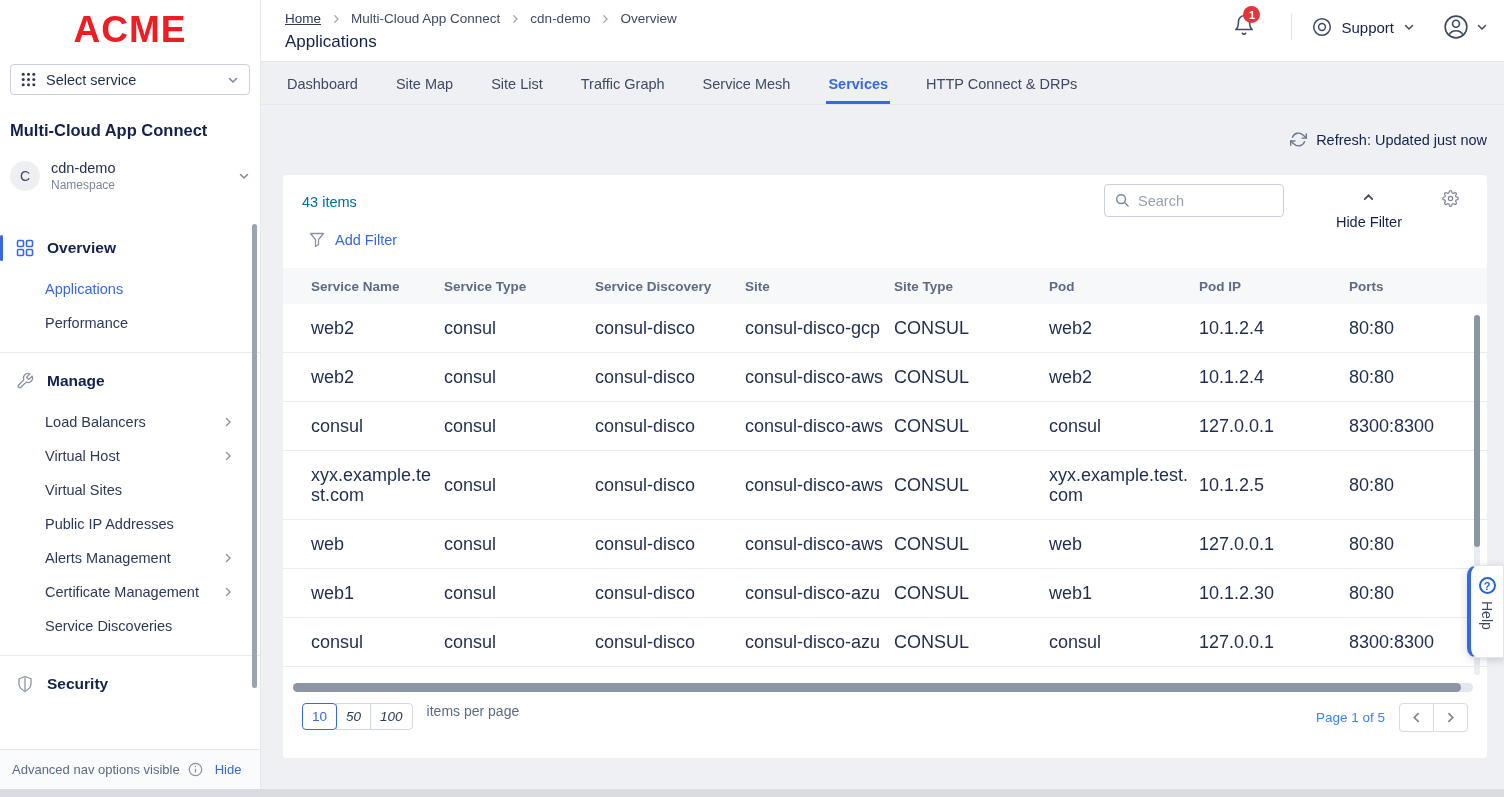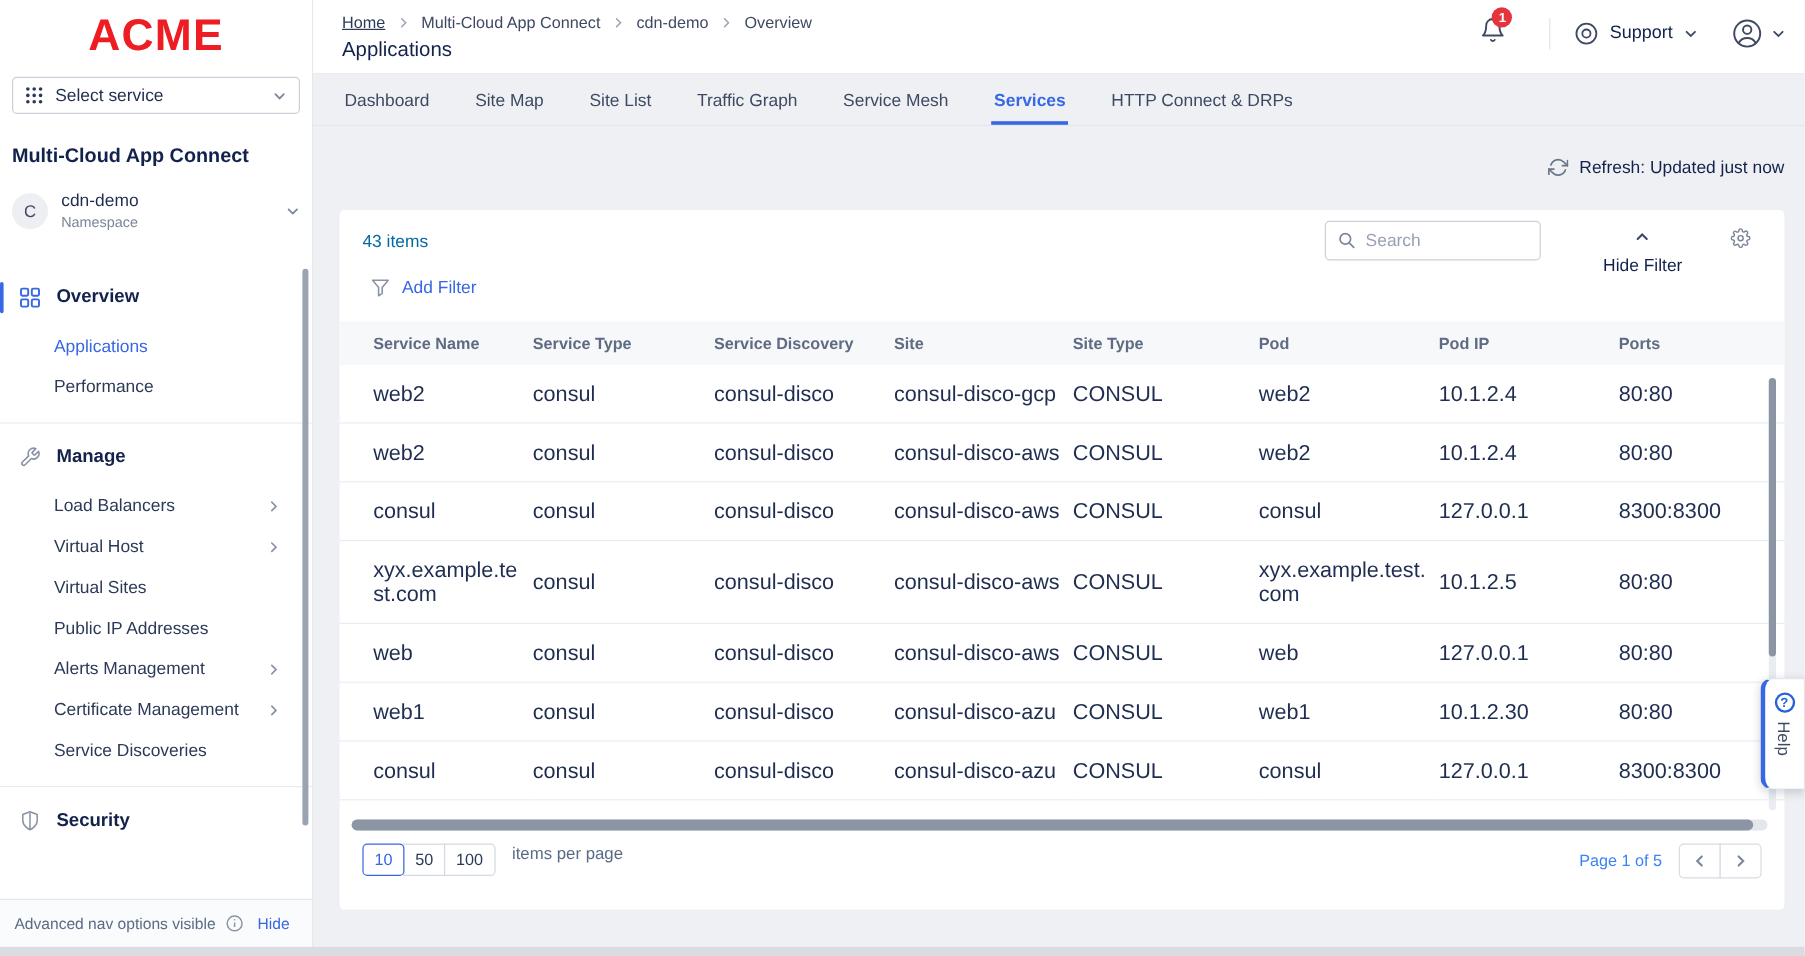--- a/index.html
+++ b/index.html
@@ -97,21 +97,21 @@
 
   .vscroll { position:absolute; right:7px; top:140px; width:6px; height:360px; background:#e9ecf0; border-radius:3px; }
   .vscroll-thumb { position:absolute; top:0; left:0; width:6px; height:232px; background:#8b95a4; border-radius:3px; }
   .hscroll { position:absolute; left:10px; top:508px; width:1180px; height:9px; background:#e3e6ea; border-radius:5px; }
   .hscroll-thumb { position:absolute; left:0; top:0; height:9px; width:1168px; background:#8b95a4; border-radius:5px; }
 
   .pagination { position:absolute; left:19px; right:19px; bottom:26px; display:flex; align-items:flex-start; }
   .size-group { display:flex; }
   .size-btn { min-width:33px; height:27px; border:1px solid #d3d9e1; background:#fff; font-size:13.5px; color:#2c3a58;
     display:flex; align-items:center; justify-content:center; cursor:pointer; padding:0 9px; font-family:inherit; }
-  .size-btn + .size-btn { margin-left:-1px; }
+  .size-btn + .size-btn { margin-left:-1px;font-style:italic; }
   .size-btn:first-child { border-radius:4px 0 0 4px; }
   .size-btn:last-child { border-radius:0 4px 4px 0; }
   .size-btn.active { border-color:#3767e3; color:#3767e3; position:relative; z-index:1; border-radius:4px; }
   .ipp-label { margin-left:14px; font-size:14px; color:#5a6b85; }
   .pag-right { margin-left:auto; display:flex; align-items:center; gap:14px; }
   .page-status { font-size:13.5px; color:#3b82f6; }
   .nav-btns { display:flex; }
   .nav-btn { width:35px; height:29px; border:1px solid #d7dce3; background:#fff; display:flex; align-items:center;
     justify-content:center; cursor:pointer; color:#7b8698; }
   .nav-btn + .nav-btn { margin-left:-1px; }

